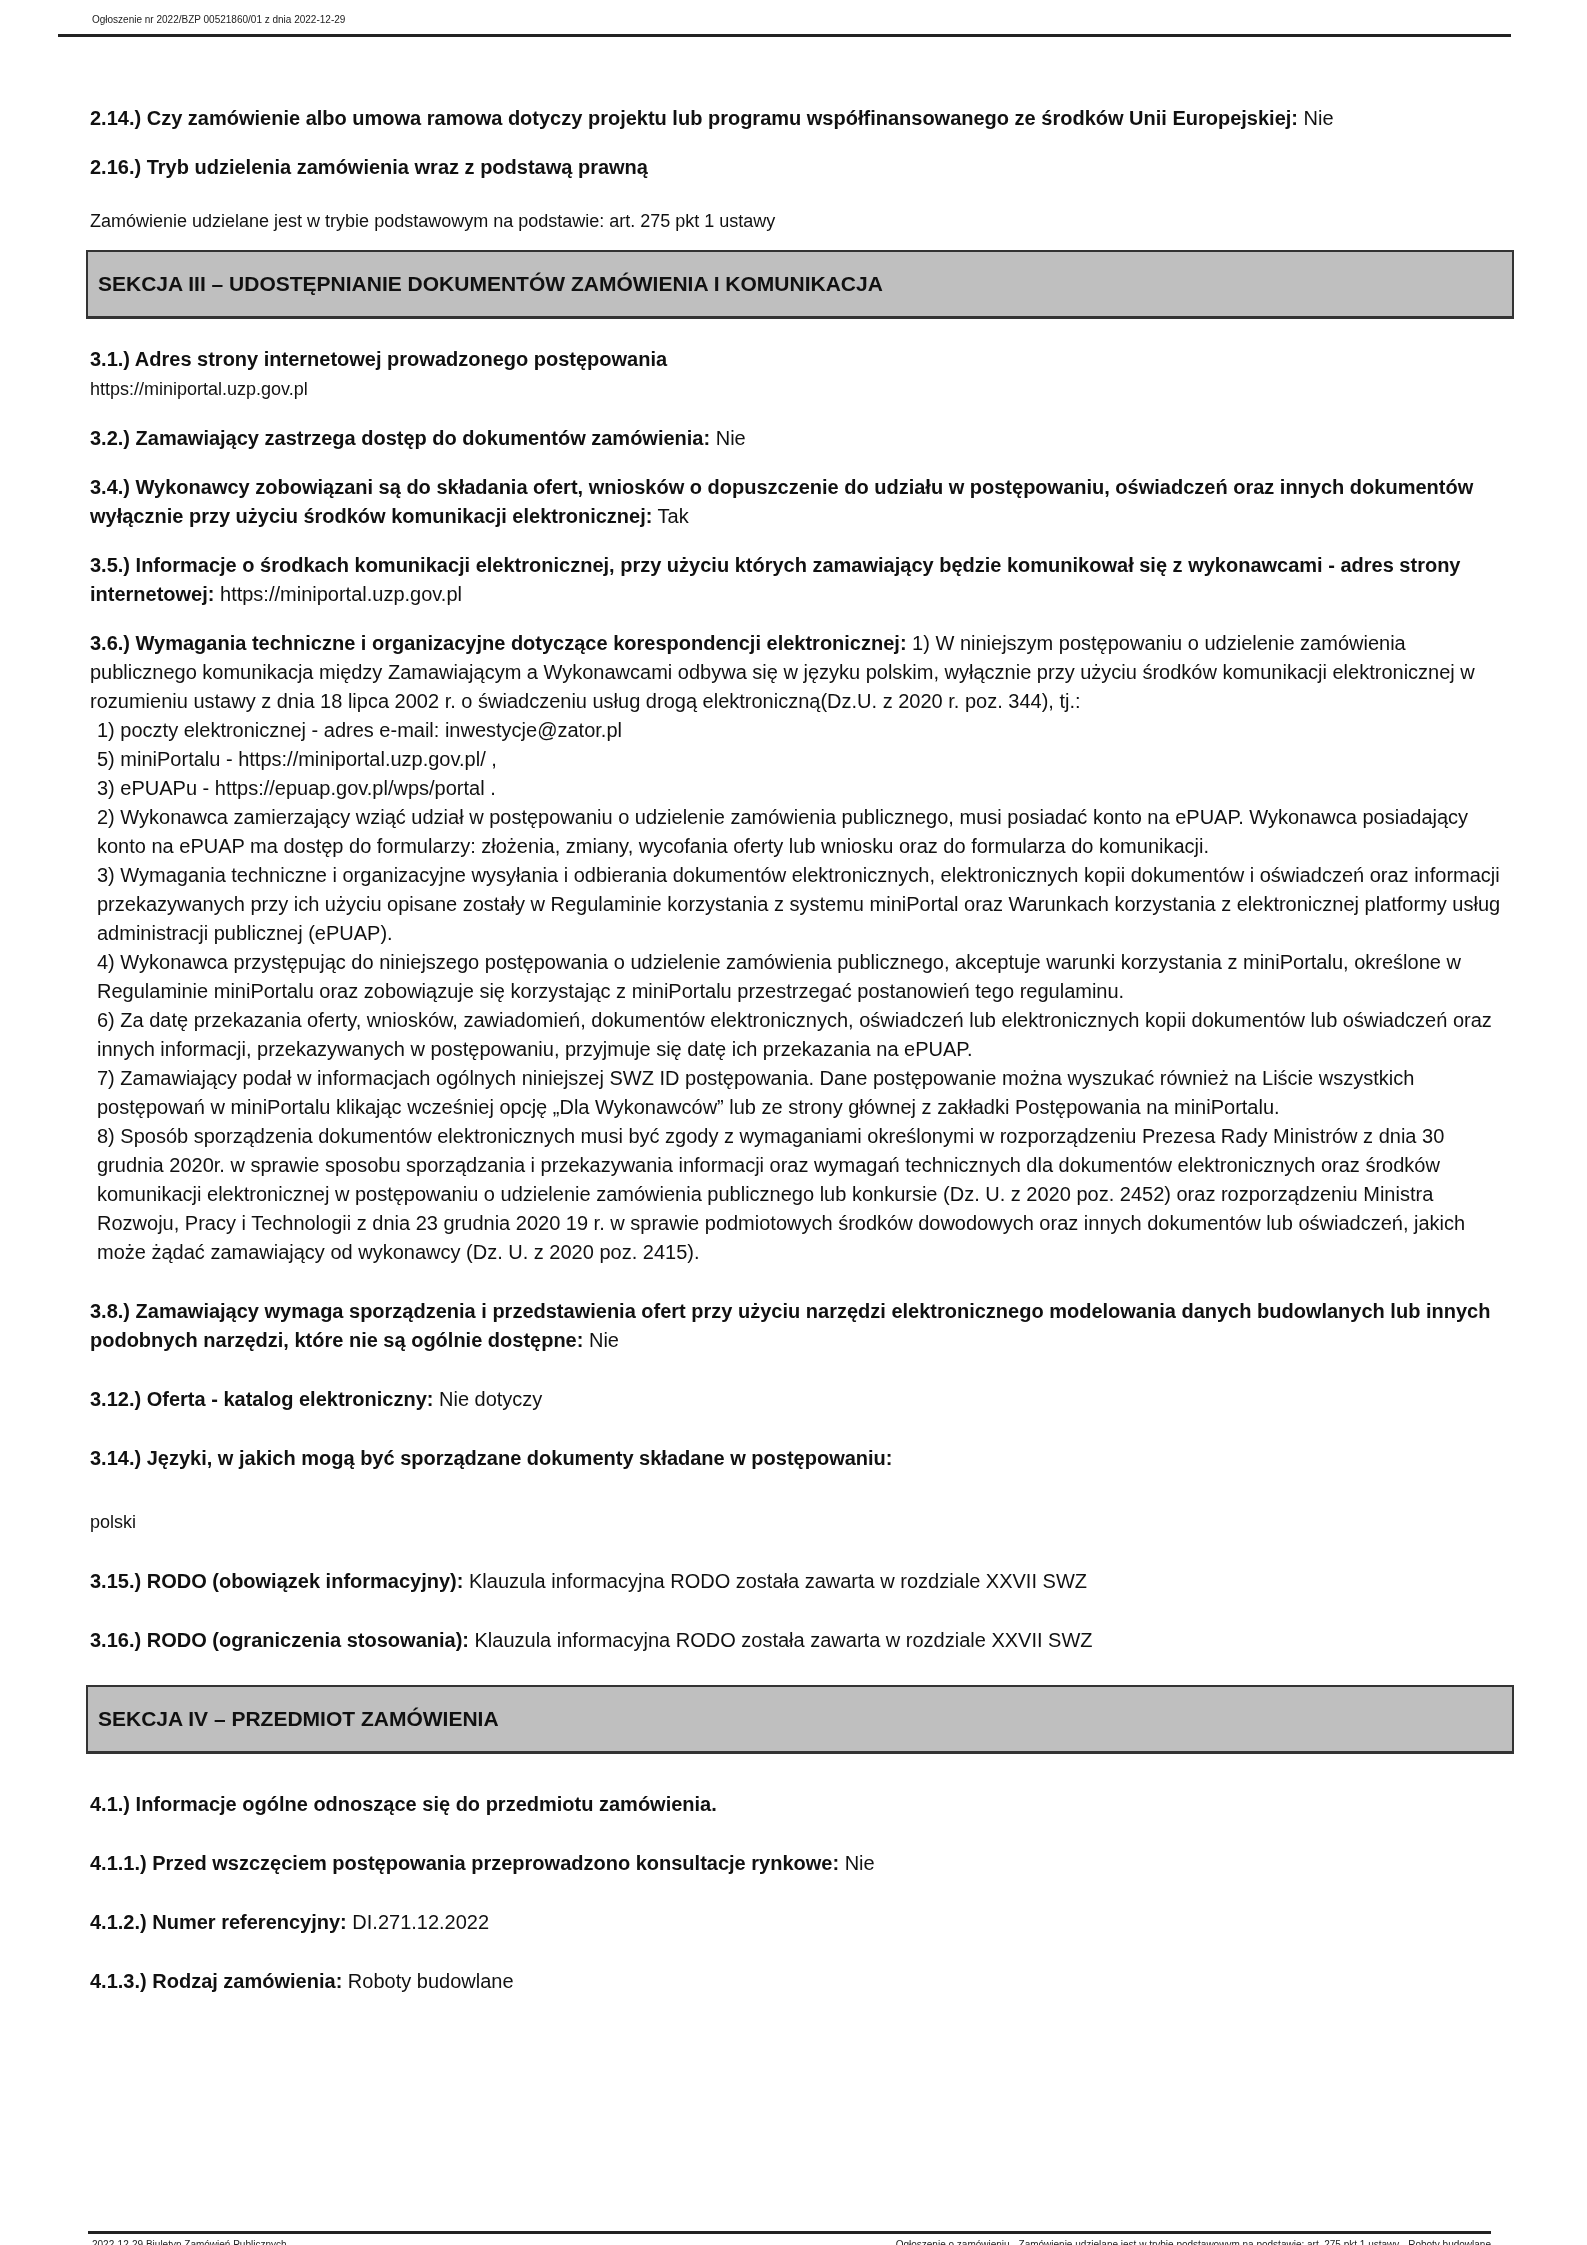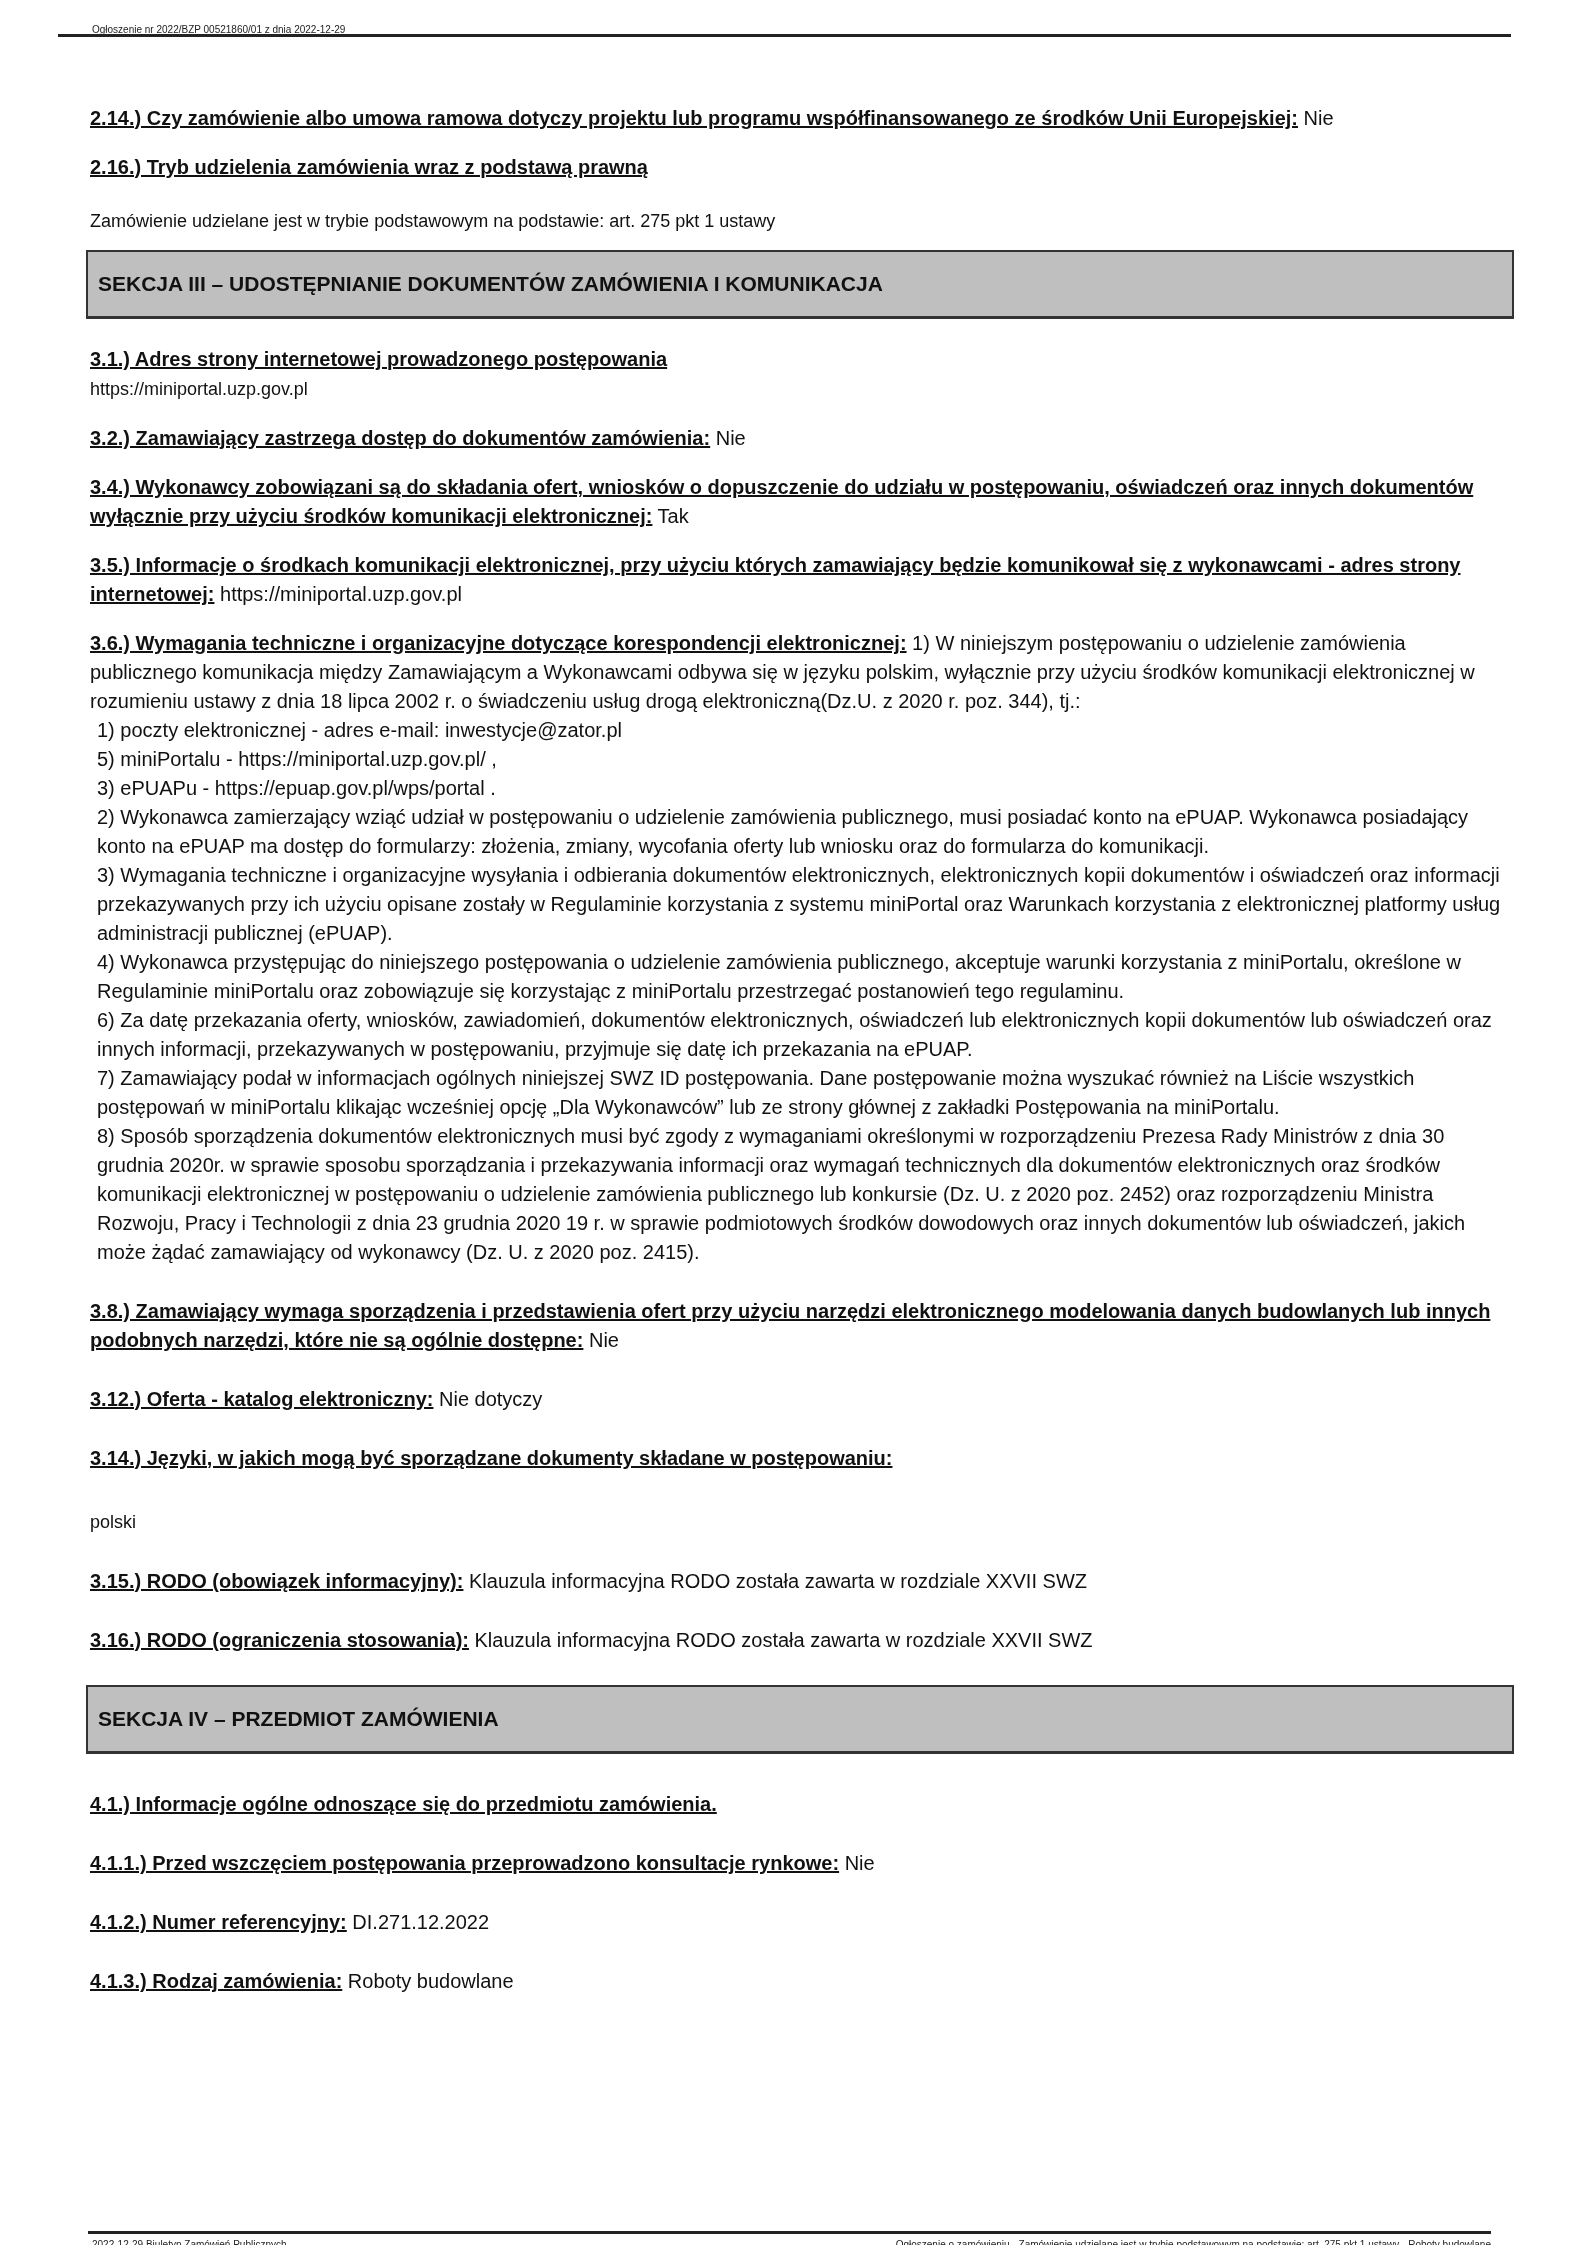--- a/index.html
+++ b/index.html
@@ -1,21 +1,21 @@
 <!DOCTYPE html>
 <html><head>
 <meta charset="utf-8">
 <style>
   html, body { margin: 0; padding: 0; background: #ffffff; }
   body { width: 1587px; height: 2245px; position: relative; font-family: "Liberation Sans", sans-serif; color: #111; overflow: hidden; }
   .page-header { position: absolute; left: 58px; right: 76px; top: 0; height: 34px; border-bottom: 3px solid #222; }
-  .page-header span { position: absolute; left: 34px; top: 24px; font-size: 10px; color: #222; }
+  .page-header span { position: absolute; left: 34px; top: 14px; font-size: 10px; color: #222; }
   .content { position: absolute; left: 90px; top: 104px; width: 1416px; font-size: 20px; line-height: 29px; }
   .item { margin: 0 0 20px 0; }
-  .b { font-weight: bold; text-decoration: underline; }
+  .b { font-weight: bold; }
   .plain { font-size: 18px; line-height: 30px; }
   .section-bar { background: #bfbfbf; border: 2px solid #333; border-bottom-width: 3px; padding: 16px 10px; height: 32px; line-height: 32px; font-weight: bold; font-size: 21px; margin: 0 -8px 26px -4px; }
   .gap-lg { margin-bottom: 30px; }
   .list-line { display: block; margin-left: 7px; }
   .page-footer { position: absolute; left: 88px; right: 96px; top: 2231px; border-top: 3px solid #222; }
   .page-footer .left { position: absolute; left: 4px; top: 5px; font-size: 10px; color: #222; }
   .page-footer .right { position: absolute; right: 0; top: 5px; font-size: 10px; color: #222; }
   a, .link { color: inherit; text-decoration: none; }
 </style>
 </head>

